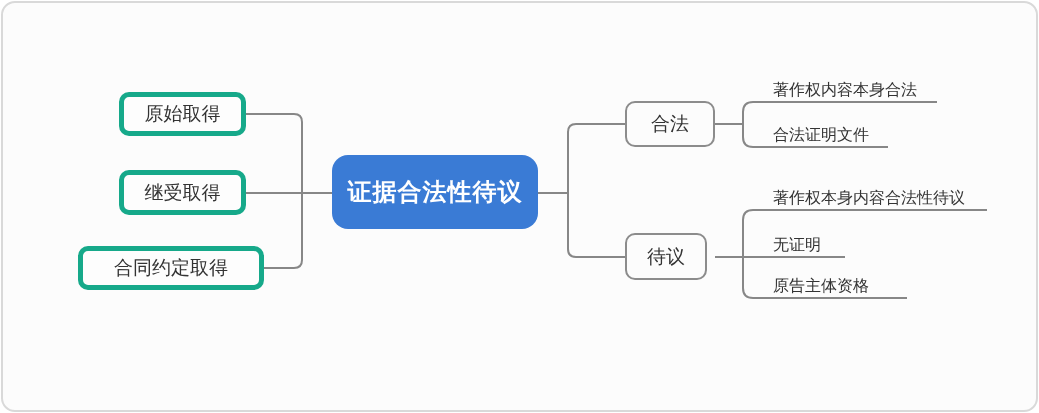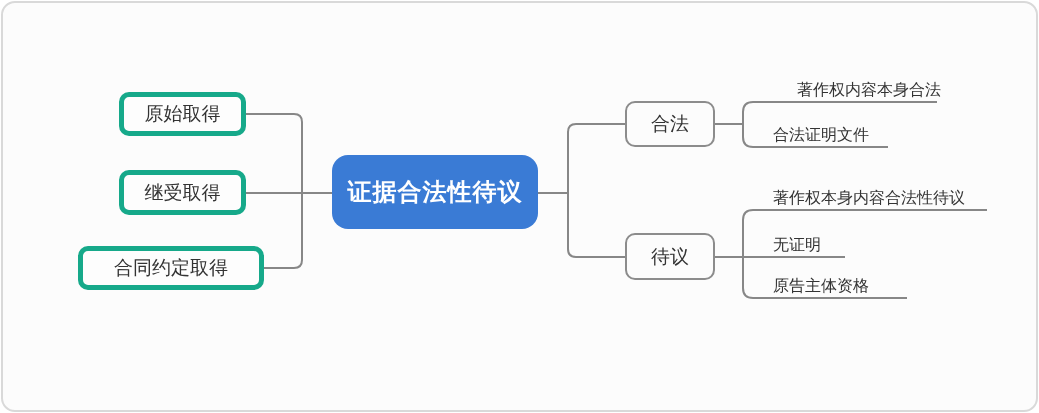--- a/index.html
+++ b/index.html
@@ -43,22 +43,22 @@
   .leaf{
     position:absolute;height:20px;line-height:20px;font-size:16px;
     color:var(--ink);white-space:nowrap;
   }
   
   #n-left-0{left:119px;top:92px;width:127px;height:44px;}
   #n-left-1{left:119px;top:170px;width:127px;height:45px;}
   #n-left-2{left:78px;top:246px;width:186px;height:44px;}
   #n-root  {left:332px;top:155px;width:206px;height:74px;}
   #n-right-0{left:625px;top:101px;width:90px;height:46px;}
-  #n-right-1{left:625px;top:233px;width:90px;height:47px;}
-  #leaf-0-0{left:773px;top:80px;margin-left:24px;}
+  #n-right-1{left:625px;top:233px;width:82px;height:47px;}
+  #leaf-0-0{left:773px;top:80px;}
   #leaf-0-1{left:773px;top:125px;font-family:Liberation Serif, serif;}
   #leaf-1-0{left:773px;top:188px;}
   #leaf-1-1{left:773px;top:235px;}
   #leaf-1-2{left:773px;top:276px;}
 </style>
 </head>
 <body>
 
 <div class="canvas"></div>
 

